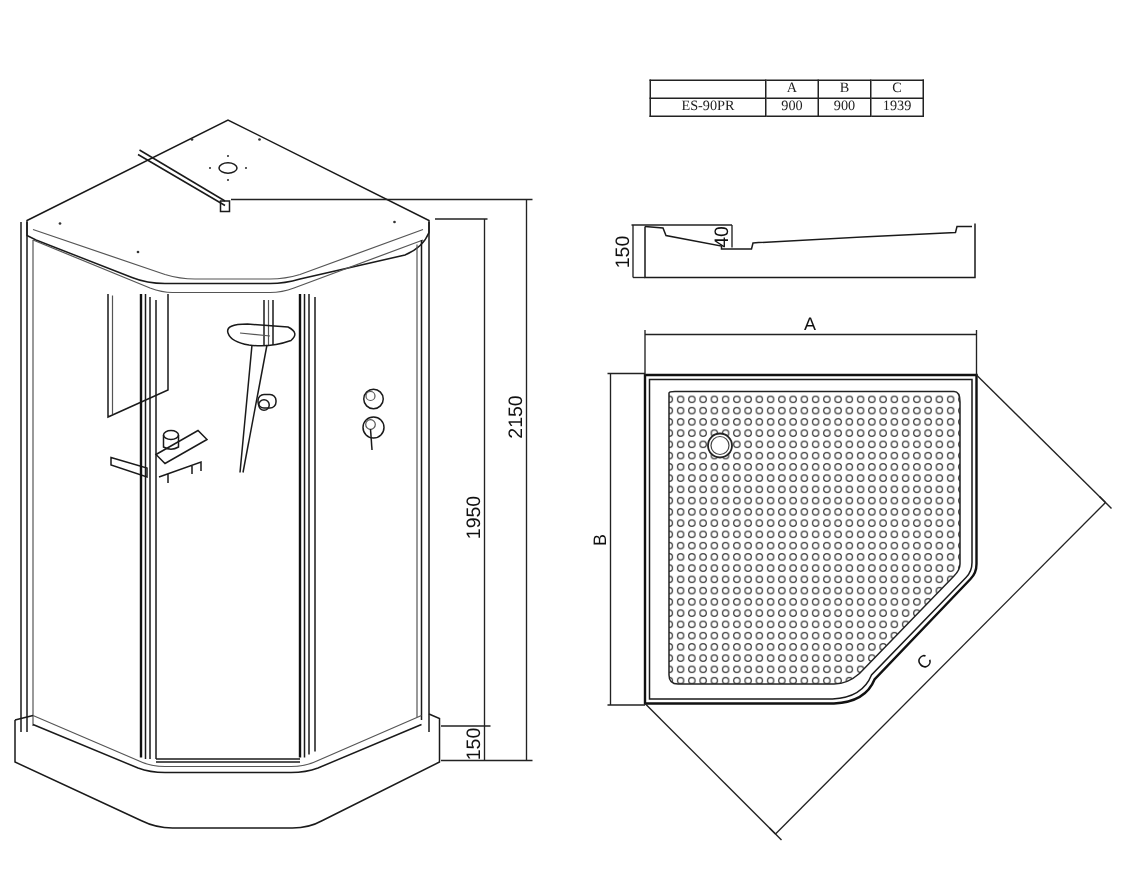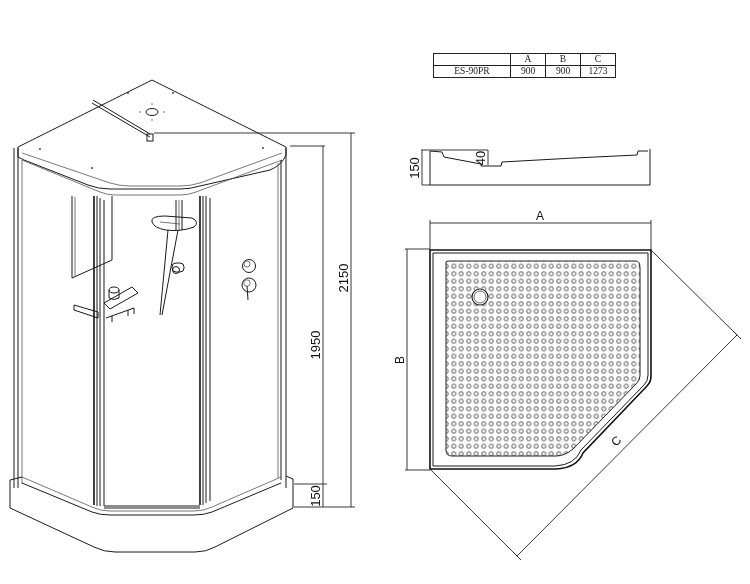--- a/index.html
+++ b/index.html
@@ -24,21 +24,21 @@
       <tr>
     <td class="model"></td>
     <td class="val">A</td>
     <td class="val">B</td>
     <td class="val">C</td>
   </tr>
   <tr>
     <td class="model">ES-90PR</td>
     <td class="val">900</td>
     <td class="val">900</td>
-    <td class="val">1273</td>
+    <td class="val">1939</td>
   </tr>
 </tbody>
   </table>
 
 <svg id="drawing" viewBox="0 0 750 584" xmlns="http://www.w3.org/2000/svg">
   <defs>
     <pattern id="dots" x="0" y="0" width="7.5" height="7.5" patternUnits="userSpaceOnUse">
       <circle cx="3.75" cy="3.75" r="2.1" fill="none" stroke="#333" stroke-width="0.8"></circle>
     </pattern>
     <pattern id="dots2" x="3.75" y="3.75" width="7.5" height="7.5" patternUnits="userSpaceOnUse">

